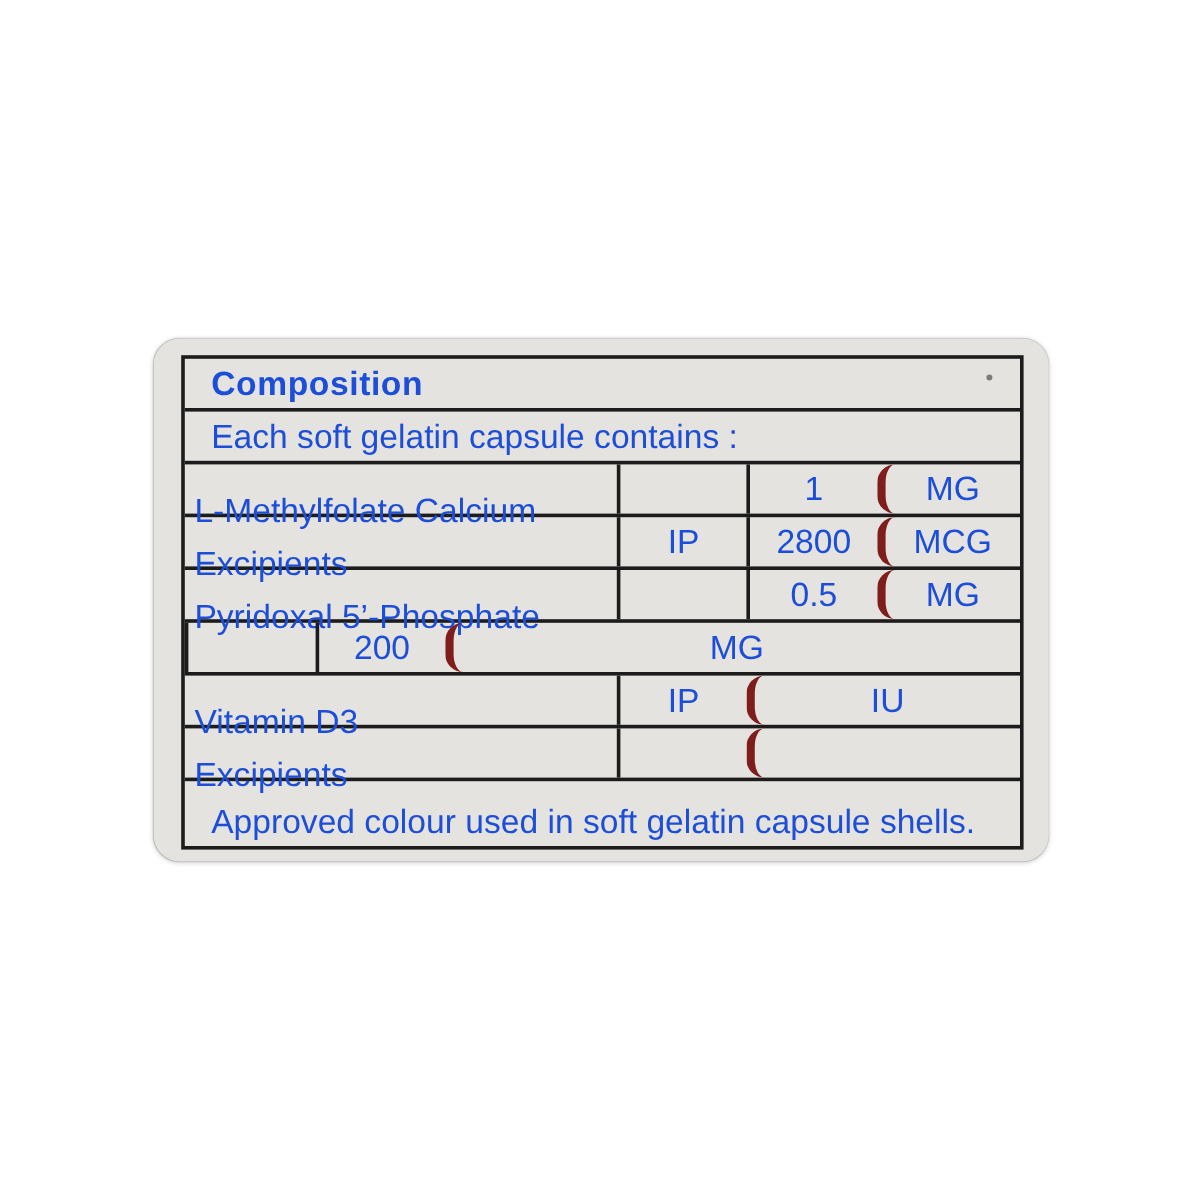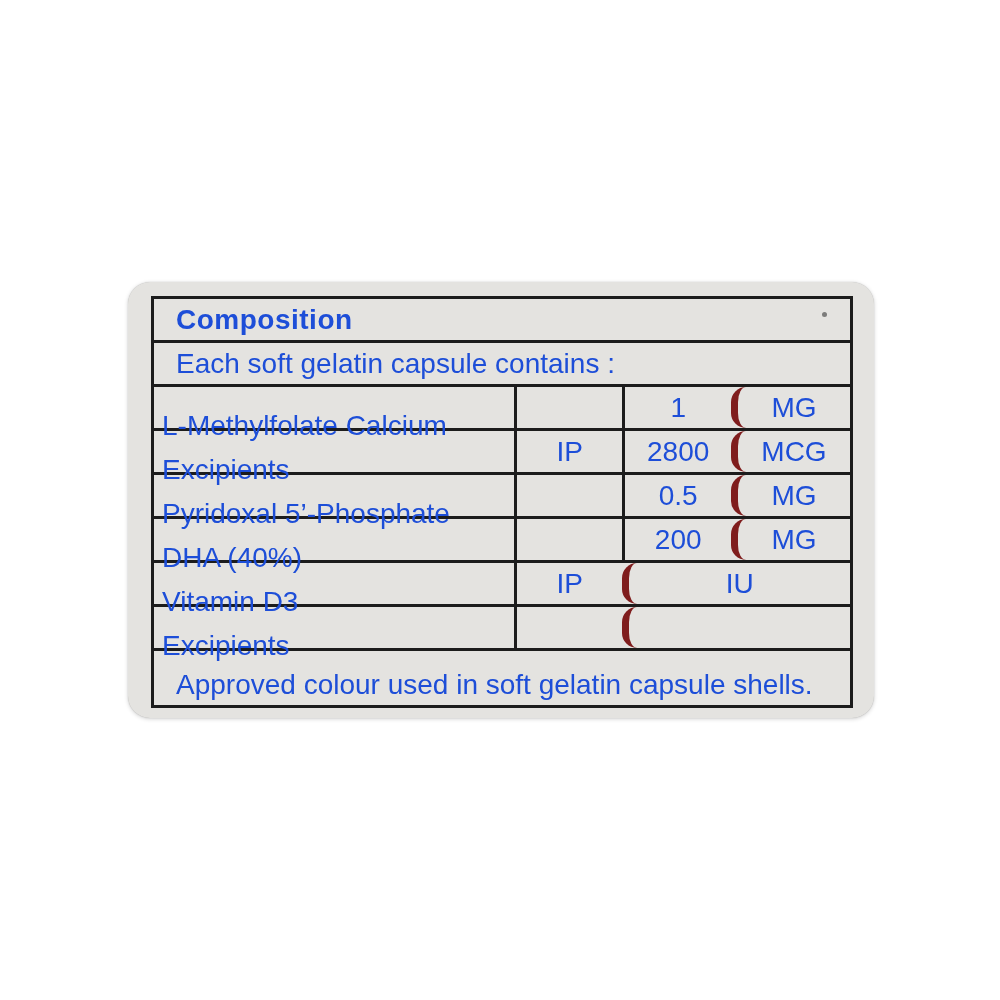--- a/index.html
+++ b/index.html
@@ -128,21 +128,20 @@
       </div>
 
       <div class="row">
         <div class="cell name">Pyridoxal 5’-Phosphate</div>
         <div class="cell ip"></div>
         <div class="cell val">0.5</div>
         <div class="cell unit">MG</div>
       </div>
 
       <div class="row">
-        <div class="cell name">DHA (40%)</div>
         <div class="cell ip"></div>
         <div class="cell val">200</div>
         <div class="cell unit">MG</div>
       </div>
 
       <div class="row">
         <div class="cell name">Vitamin D3</div>
         <div class="cell ip">IP</div>
         <div class="cell unit">IU</div>
       </div>

